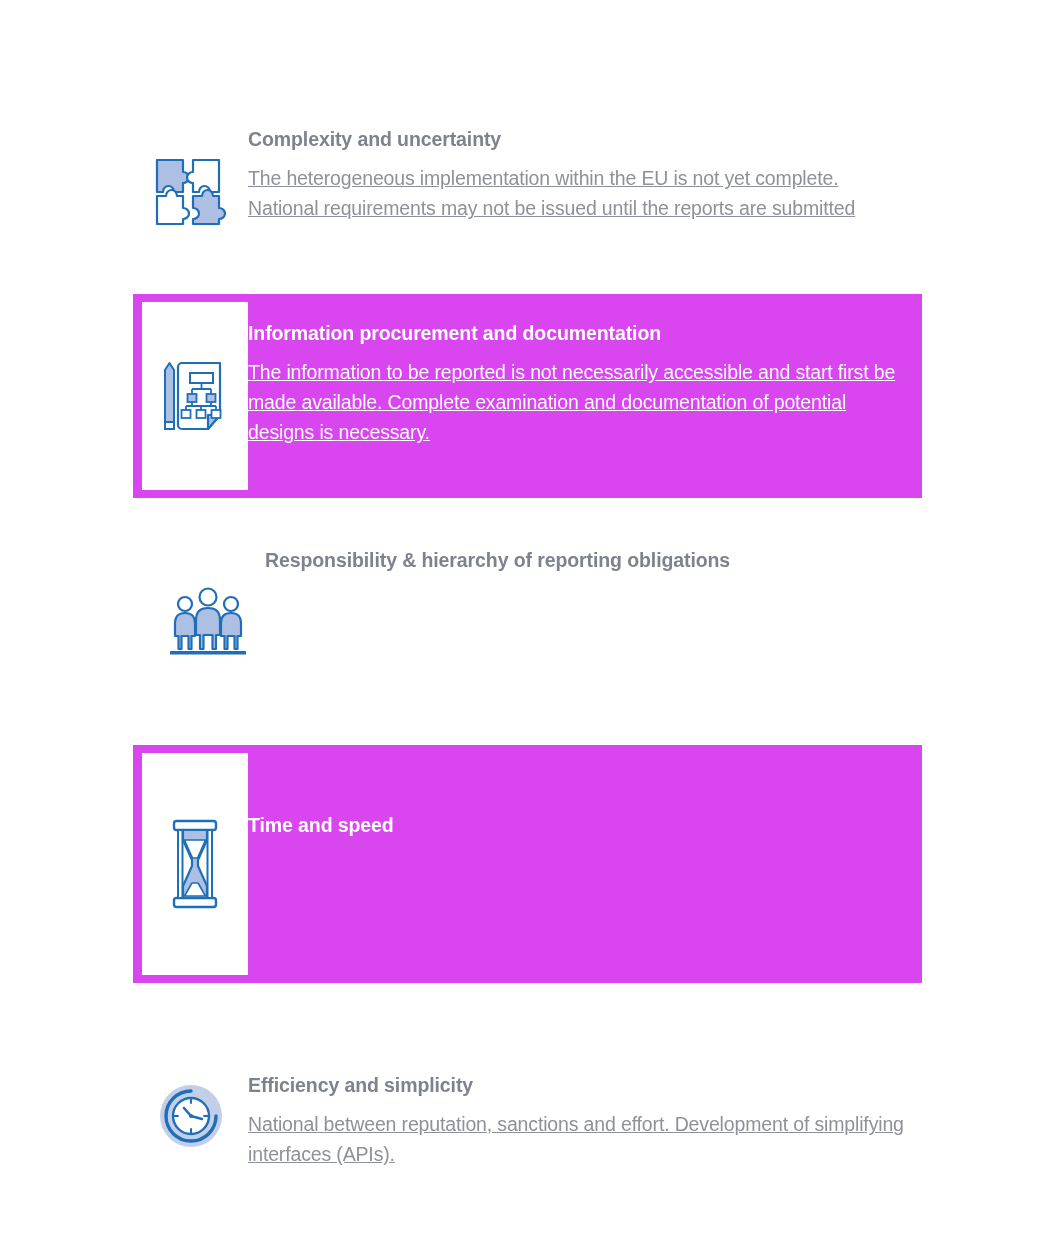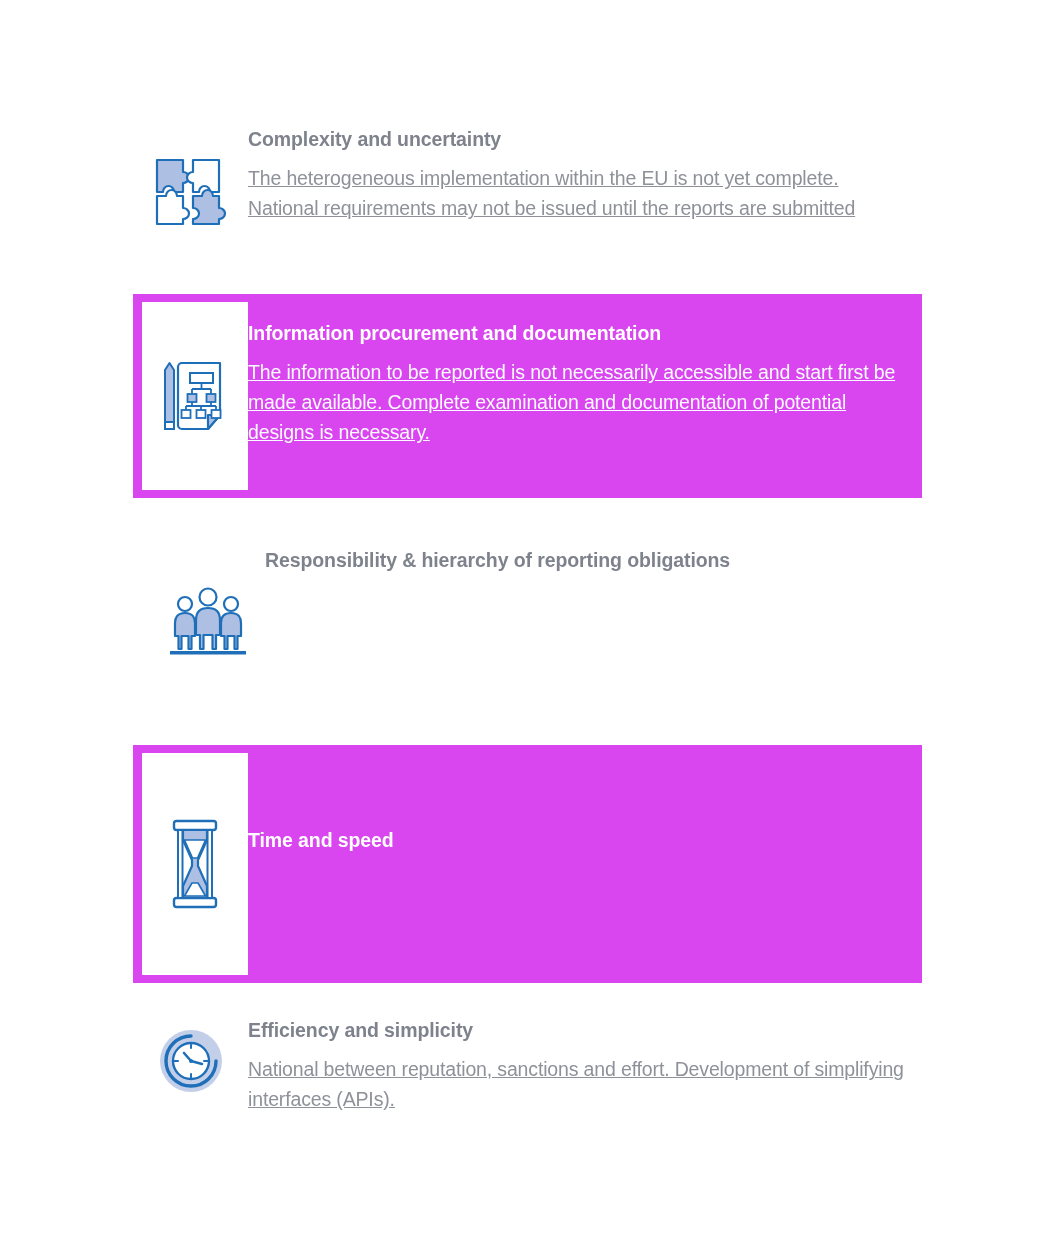--- a/index.html
+++ b/index.html
@@ -83,21 +83,21 @@
   #item-complexity      { left: 133px; top: 128px;  width: 789px; }
   #item-complexity .icon-cell { padding-top: 28px; }
 
   #item-information     { left: 133px; top: 294px;  width: 789px; height: 204px; }
 
   #item-responsibility  { left: 150px; top: 549px;  width: 789px; }
   #item-responsibility .icon-cell { padding-top: 35px; }
 
   #item-time            { left: 133px; top: 745px;  width: 789px; height: 238px; }
 
-  #item-efficiency      { left: 133px; top: 1019px; width: 789px; }
+  #item-efficiency      { left: 133px; top: 1074px; width: 789px; }
   #item-efficiency .icon-cell { padding-top: 8px; }
 
   .svg-icon { display: block; }
 </style>
 </head>
 <body>
 
 <div class="board">
 
   <div class="item" id="item-complexity">
@@ -183,21 +183,21 @@
         <rect x="13" y="12" width="4.5" height="68" fill="#ffffff" stroke="#1f6fb8" stroke-width="2"></rect>
         <rect x="42.5" y="12" width="4.5" height="68" fill="#ffffff" stroke="#1f6fb8" stroke-width="2"></rect>
 
         <path d="M18 12 h24 v10 l-9 20 v6 l9 20 v12 h-24 v-12 l9 -20 v-6 l-9 -20 z" fill="#aebfe4" stroke="#1f6fb8" stroke-width="2.2" stroke-linejoin="round"></path>
 
         <path d="M19.5 22 h21 l-8 18 h-5 z" fill="#ffffff" stroke="#1f6fb8" stroke-width="1.6" stroke-linejoin="round"></path>
 
         <path d="M19.5 78 h21 l-7.5 -13 h-6 z" fill="#ffffff" stroke="#1f6fb8" stroke-width="1.6" stroke-linejoin="round"></path>
       </svg>
     </div>
-    <div class="text-cell" style="padding-top:69px;margin-top:15px;">
+    <div class="text-cell" style="padding-top:69px;">
       <p class="item-title">Time and speed</p>
     </div>
   </div>
 
   <div class="item" id="item-efficiency">
     <div class="icon-cell">
       <svg class="svg-icon" width="68" height="68" viewBox="0 0 68 68">
         <circle cx="34" cy="34" r="31" fill="#c3cfe9"></circle>
 
         <path d="M34 9 a25 25 0 1 0 25 25" fill="none" stroke="#1f6fb8" stroke-width="3.4" stroke-linecap="round"></path>

